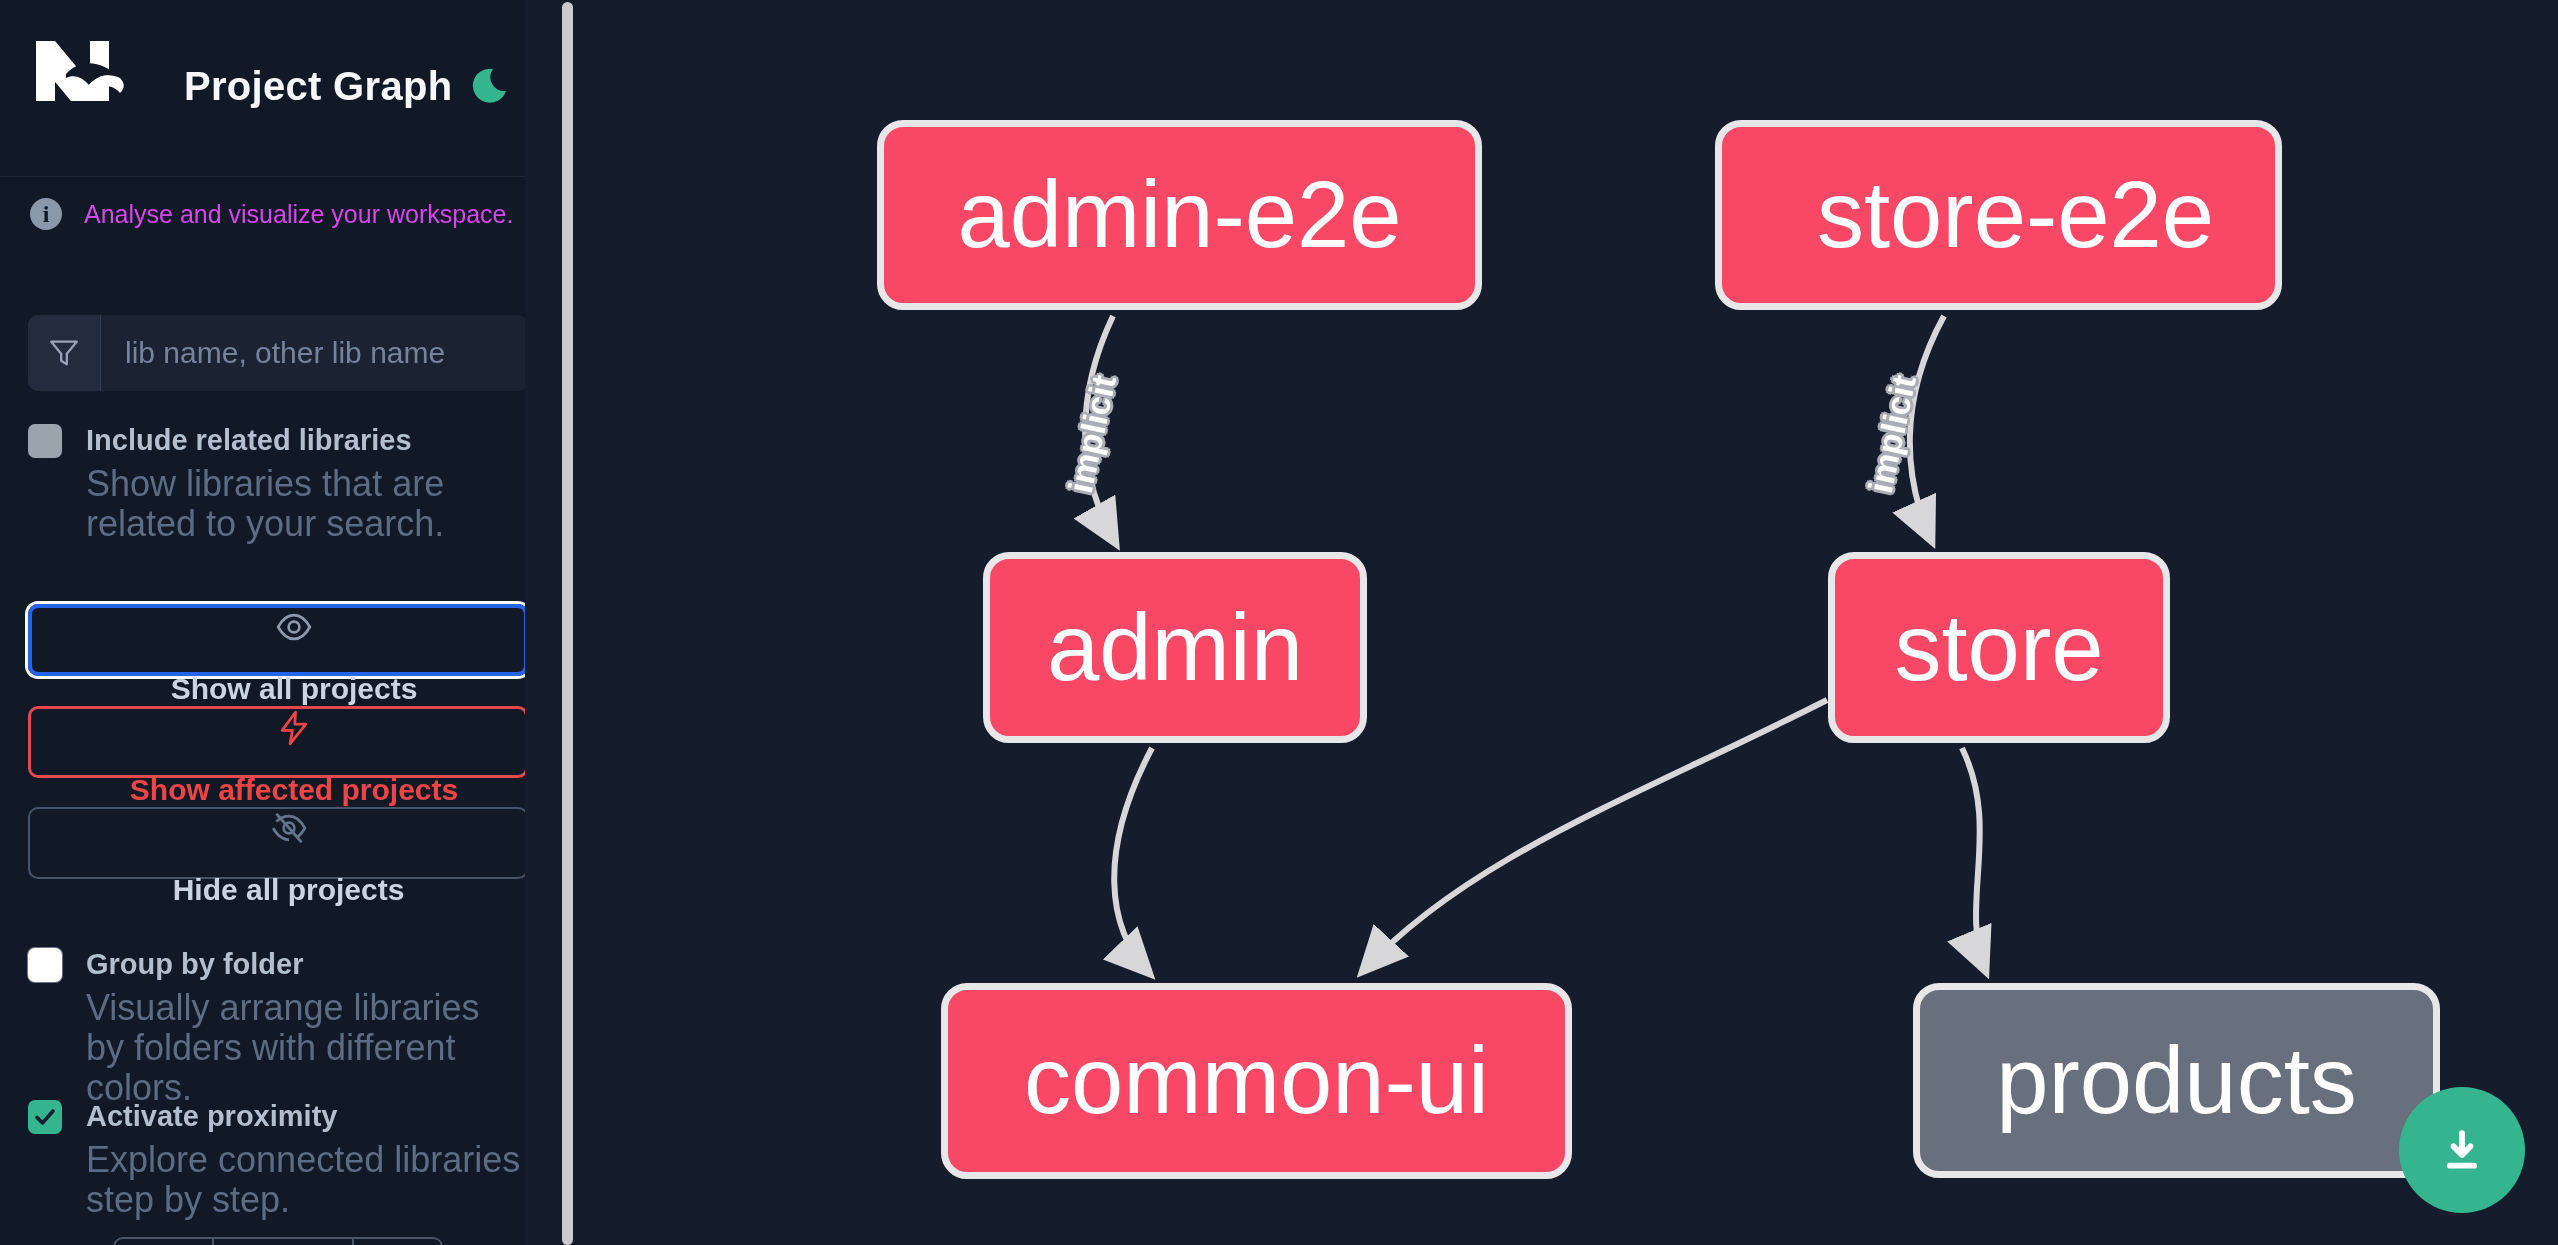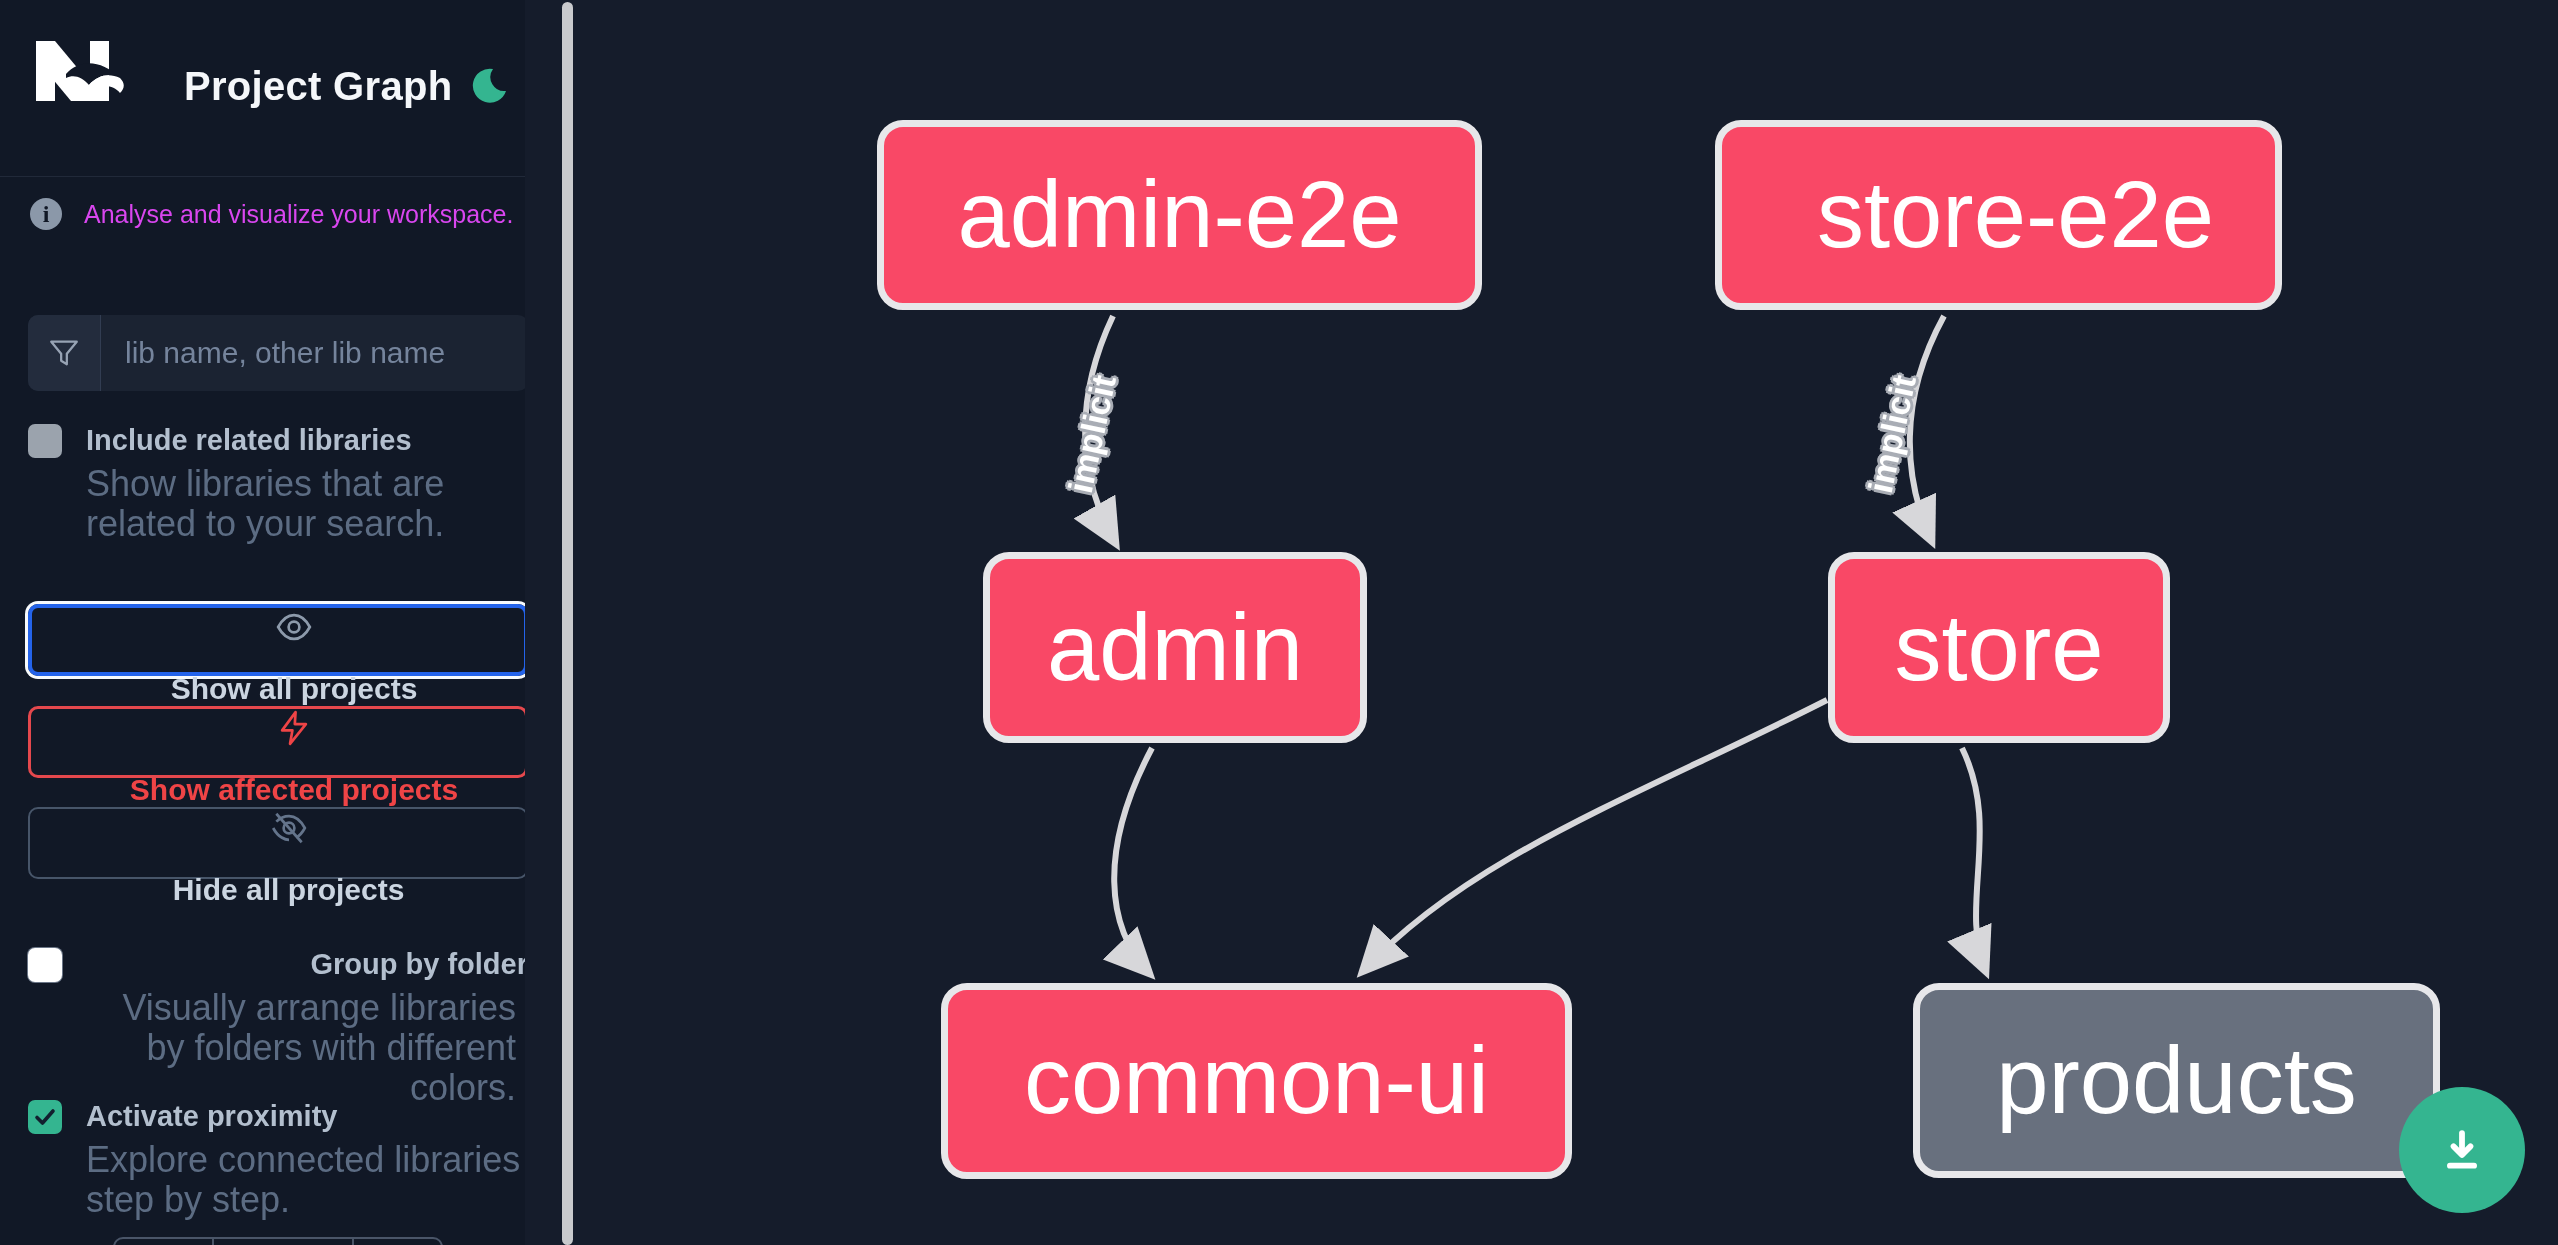--- a/index.html
+++ b/index.html
@@ -160,21 +160,21 @@
   <div class="action-btn btn-hide" style="top:807px;padding-left:21px;">
     <svg class="btn-icon" viewBox="0 0 24 24" fill="none" stroke="#64748b" stroke-width="1.7">
       <path d="M4 8 C6.5 5.5 9 4.5 12 4.5 C15.7 4.5 19 6.5 22 12 C20.4 15 18.6 16.9 16.6 18"></path>
       <path d="M2 12 C3.6 15 5.4 16.9 7.4 18 C8.8 18.9 10.3 19.5 12 19.5"></path>
       <circle cx="12" cy="12" r="3.4"></circle>
       <line x1="4" y1="3" x2="20" y2="21"></line>
     </svg>
     <span>Hide all projects</span>
   </div>
 
-  <div class="check-row" style="top:944px;text-align:right;">
+  <div class="check-row" style="top:944px;">
     <span class="checkbox white"></span>
     <div class="check-label">Group by folder</div>
     <div class="check-desc" style="width:430px;">Visually arrange libraries by folders with different colors.</div>
   </div>
 
   <div class="check-row" style="top:1096px;">
     <span class="checkbox green">
       <svg width="24" height="24" viewBox="0 0 24 24" fill="none" stroke="#12202f" stroke-width="3.6" stroke-linecap="round" stroke-linejoin="round">
         <path d="M4 12.5 L9.5 18 L20 6"></path>
       </svg>

